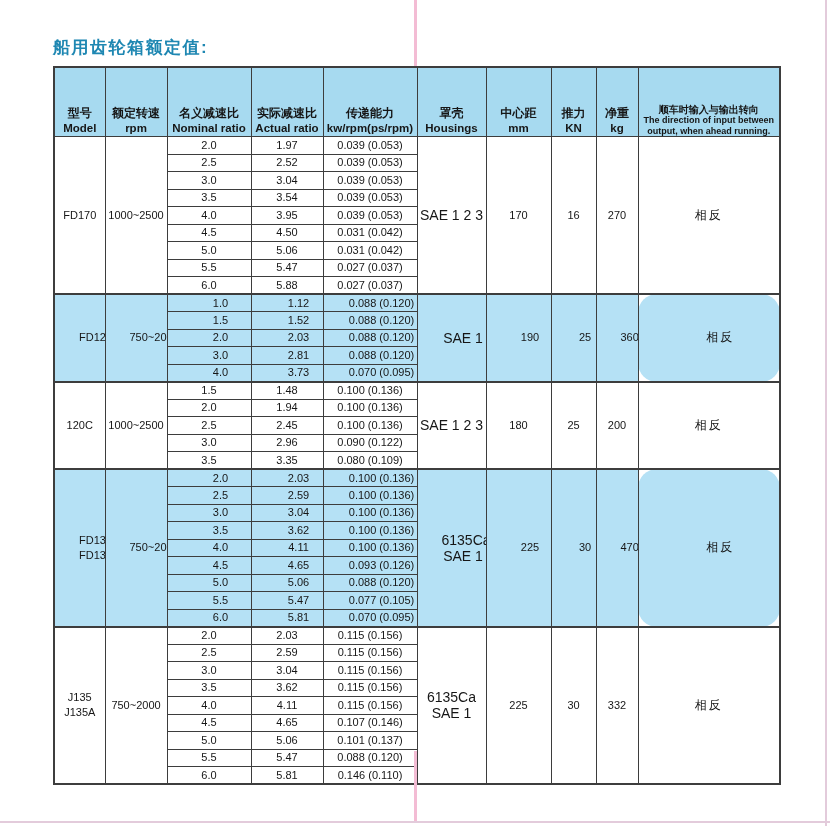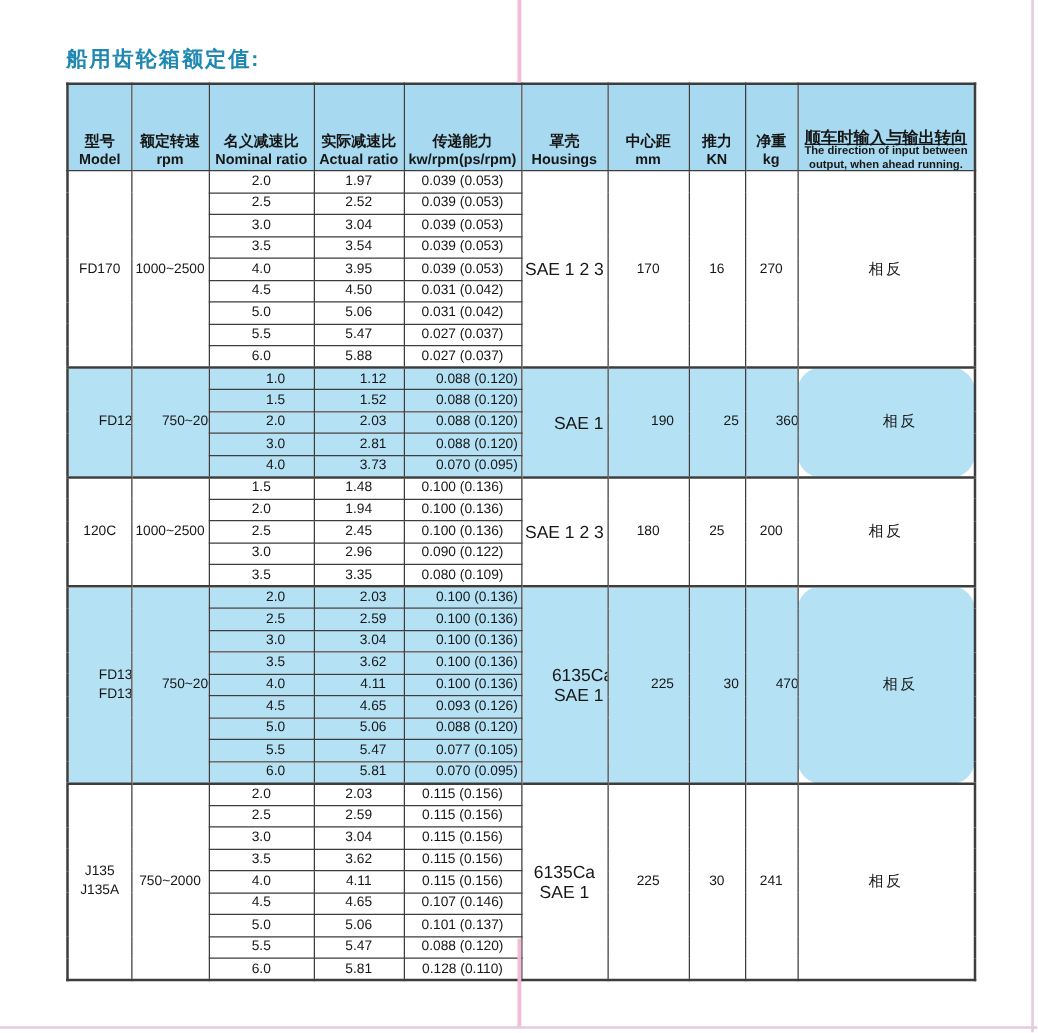--- a/index.html
+++ b/index.html
@@ -24,21 +24,21 @@
     text-align:center; vertical-align:middle;
     padding:0 1px; color:#161616; overflow:hidden;
   }
   thead th {
     background:var(--header-bg, #a7daf0);
     height:34px; font-weight:bold;
     border-bottom:2px solid var(--border-color, #3d3d3d);
   }
   thead th .zh { font-size:12px; line-height:15px;margin-top:36px; }
   thead th .en { font-size:11.5px; line-height:14px; }
-  thead th.small-hdr .zh { font-size:13px; line-height:11px;text-decoration:underline; }
+  thead th.small-hdr .zh { font-size:10px; line-height:11px; }
   thead th.small-hdr .en { font-size:9px; line-height:10.5px; font-weight:bold; }
   tbody tr { height:17.5px; }
   tbody td { font-size:11px; line-height:13px; background:#ffffff; }
   tbody tr.hl td { background:var(--highlight-bg, #b5e1f5);padding-left:24px; }
   tbody tr.group-start td { border-top:2px solid var(--border-color, #3d3d3d); }
   td.model-cell, td.rpm-cell { font-size:11px; line-height:15px; }
   td.housings-cell { font-size:14px; line-height:16px; }
   td.dir-cell { font-size:12px; color:#333333; letter-spacing:2px;border-radius:19px; }
   
   col.c0{width:51px} col.c1{width:62px} col.c2{width:84px} col.c3{width:72px}
@@ -285,21 +285,21 @@
         </tr>
         <tr class="group-start">
           <td rowspan="9" class="model-cell"><span>J135</span><br><span>J135A</span></td>
           <td rowspan="9" class="rpm-cell">750~2000</td>
           <td>2.0</td>
           <td>2.03</td>
           <td>0.115 (0.156)</td>
           <td rowspan="9" class="housings-cell"><span>6135Ca</span><br><span>SAE 1</span></td>
           <td rowspan="9">225</td>
           <td rowspan="9">30</td>
-          <td rowspan="9">241</td>
+          <td rowspan="9">332</td>
           <td rowspan="9" class="dir-cell">相反</td>
         </tr>
         <tr class="">
           <td>2.5</td>
           <td>2.59</td>
           <td>0.115 (0.156)</td>
         </tr>
         <tr class="">
           <td>3.0</td>
           <td>3.04</td>
@@ -326,21 +326,21 @@
           <td>0.101 (0.137)</td>
         </tr>
         <tr class="">
           <td>5.5</td>
           <td>5.47</td>
           <td>0.088 (0.120)</td>
         </tr>
         <tr class="">
           <td>6.0</td>
           <td>5.81</td>
-          <td>0.128 (0.110)</td>
+          <td>0.146 (0.110)</td>
         </tr>
       </tbody>
   </table>
 </div>
 
 <div class="fold-mark-v fold-top"></div>
 <div class="fold-mark-v fold-bottom"></div>
 <div class="edge-mark-v"></div>
 <div class="edge-mark-h"></div>
 

